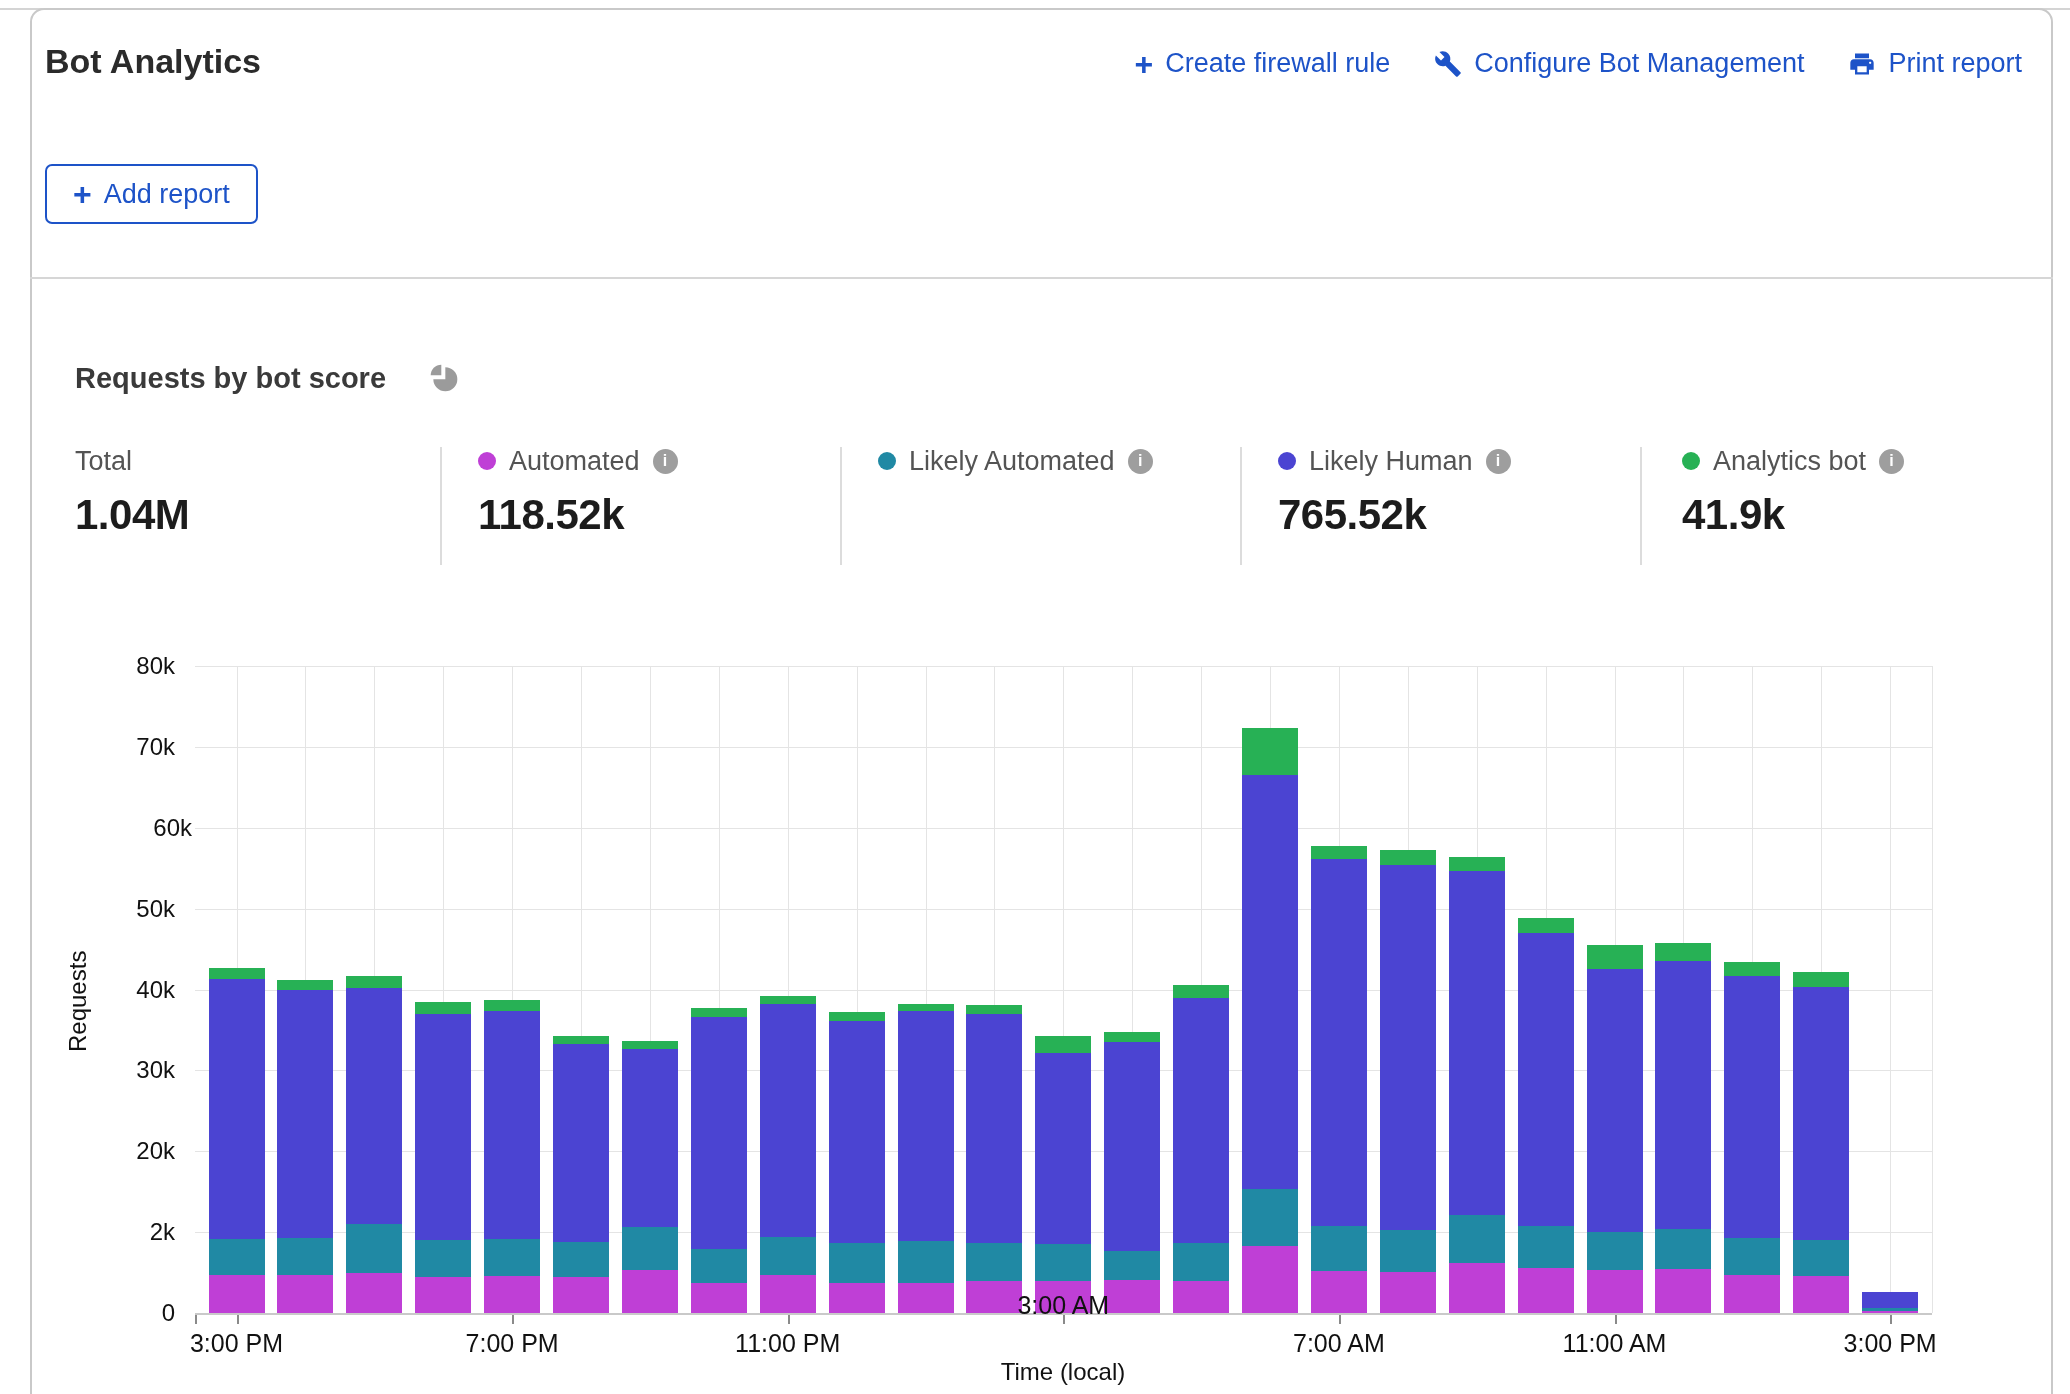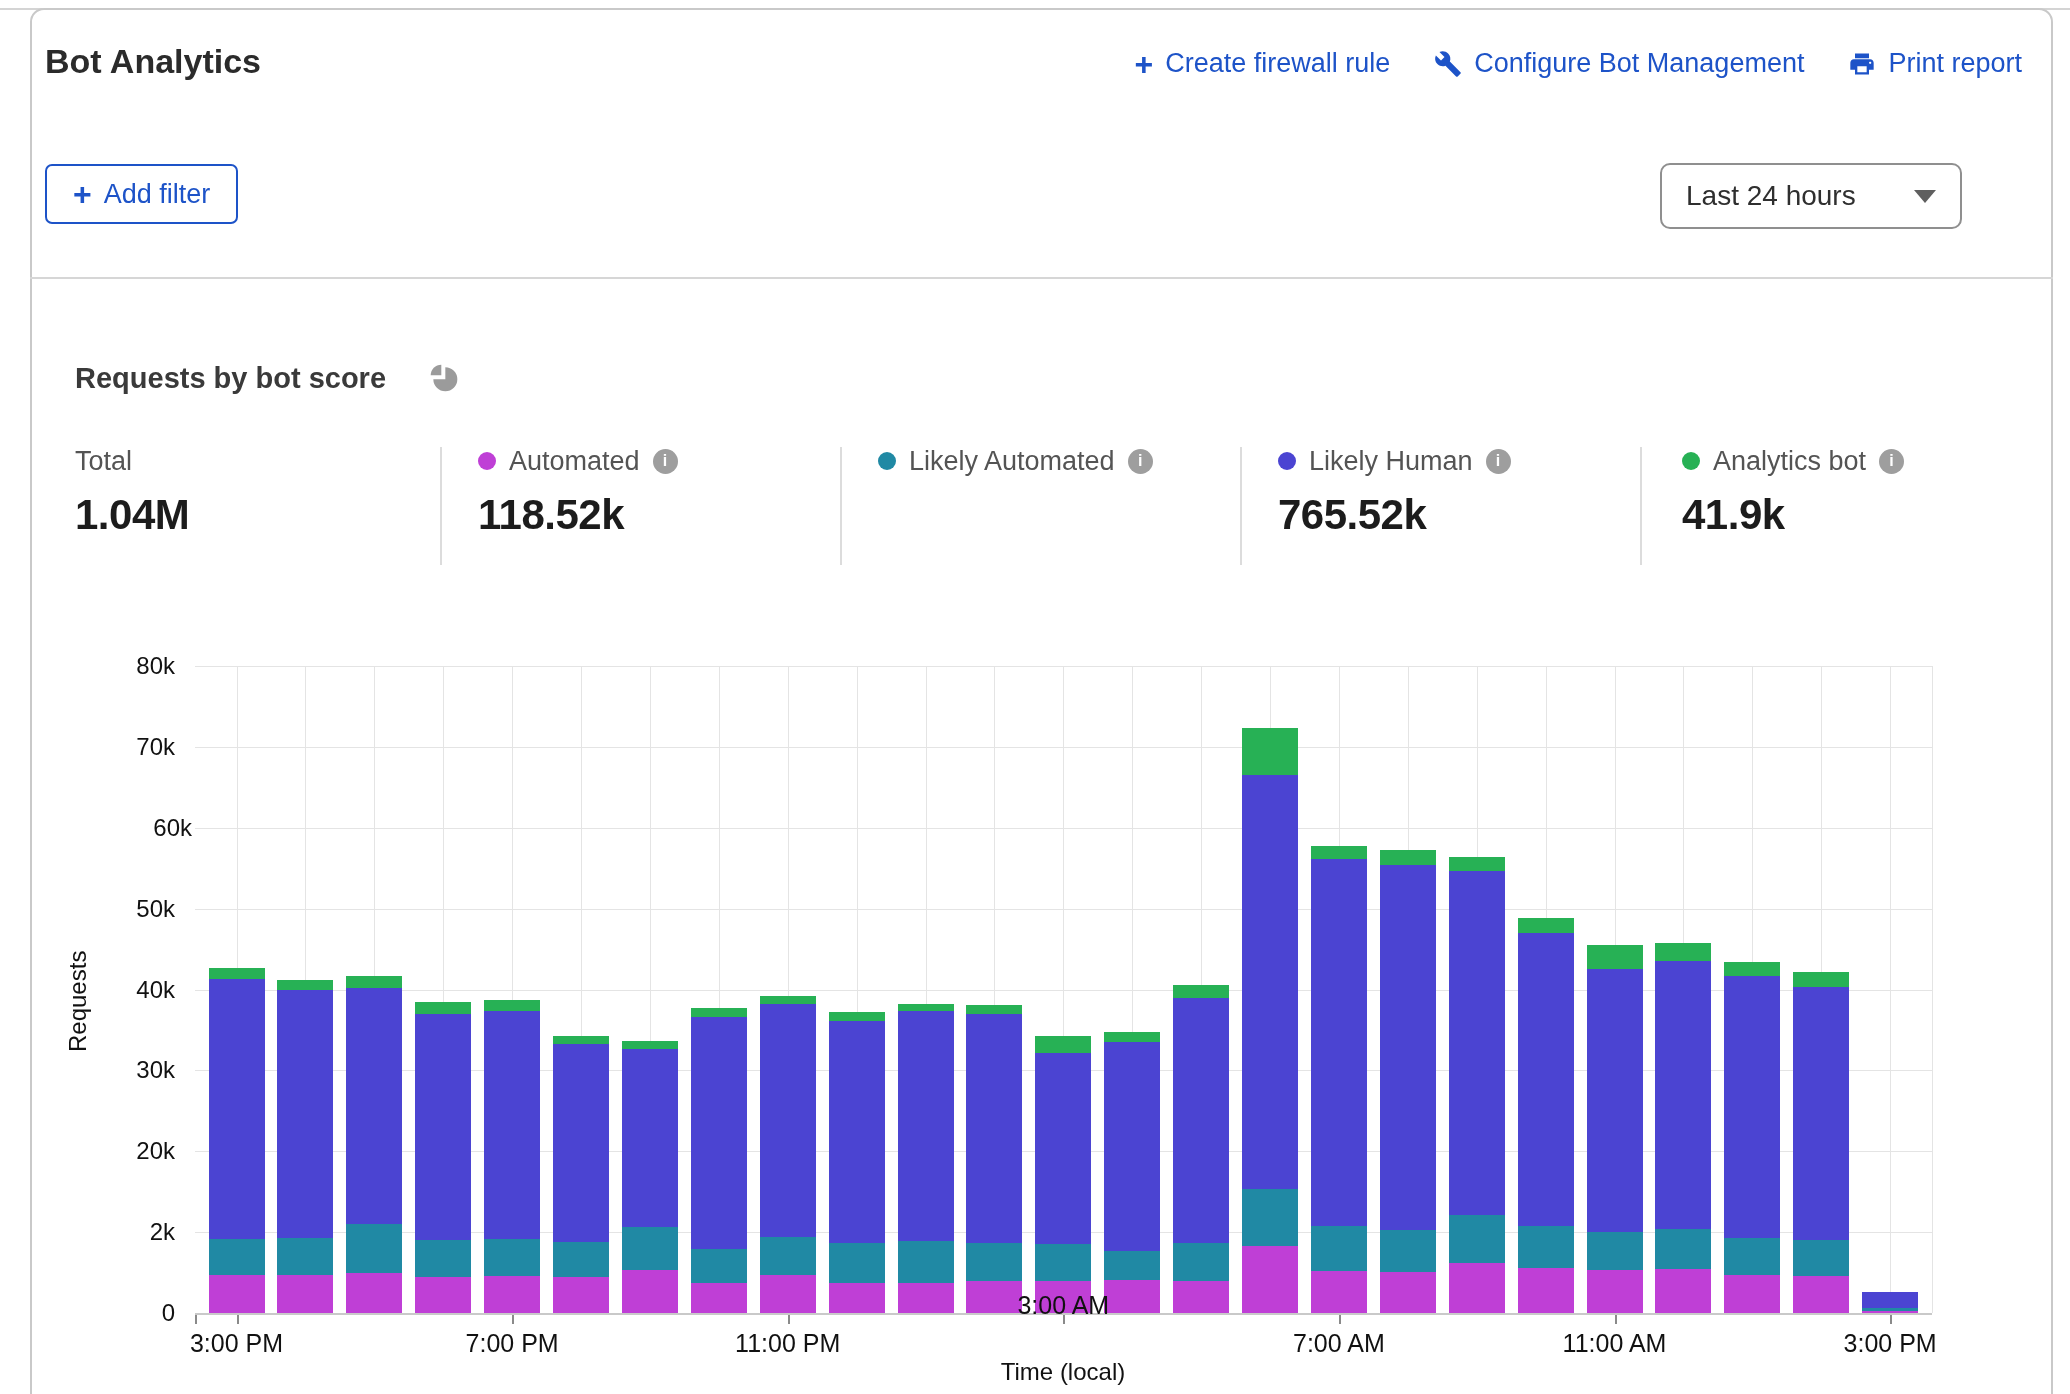--- a/index.html
+++ b/index.html
@@ -74,27 +74,23 @@
         <svg viewBox="0 0 24 24">
             <path d="M19 8H5c-1.66 0-3 1.34-3 3v6h4v4h12v-4h4v-6c0-1.66-1.34-3-3-3zm-3 11H8v-5h8v5zm3-7c-.55 0-1-.45-1-1s.45-1 1-1 1 .45 1 1-.45 1-1 1zm-1-9H6v4h12V3z"></path>
           </svg>
       </span>
       <span>Print report</span>
     </div>
   </div>
 
   <button class="add-filter">
     <span class="plus">+</span>
-    <span>Add filter</span>
+    <span>Add report</span>
   </button>
 
-  <div class="time-range">
-    <span>Last 24 hours</span>
-    <span class="caret"></span>
-  </div>
 
   <div class="header-divider"></div>
 
   <div class="section-title">Requests by bot score</div>
   <div class="pie-icon">
     <svg viewBox="0 0 24 24" width="32" height="32" fill="#9b9b9b">
       <path d="M13 13 L13 4 A9 9 0 1 1 4 13 Z"></path>
       <path d="M10 10 L2 10 A8 8 0 0 1 10 2 Z"></path>
     </svg>
   </div>

